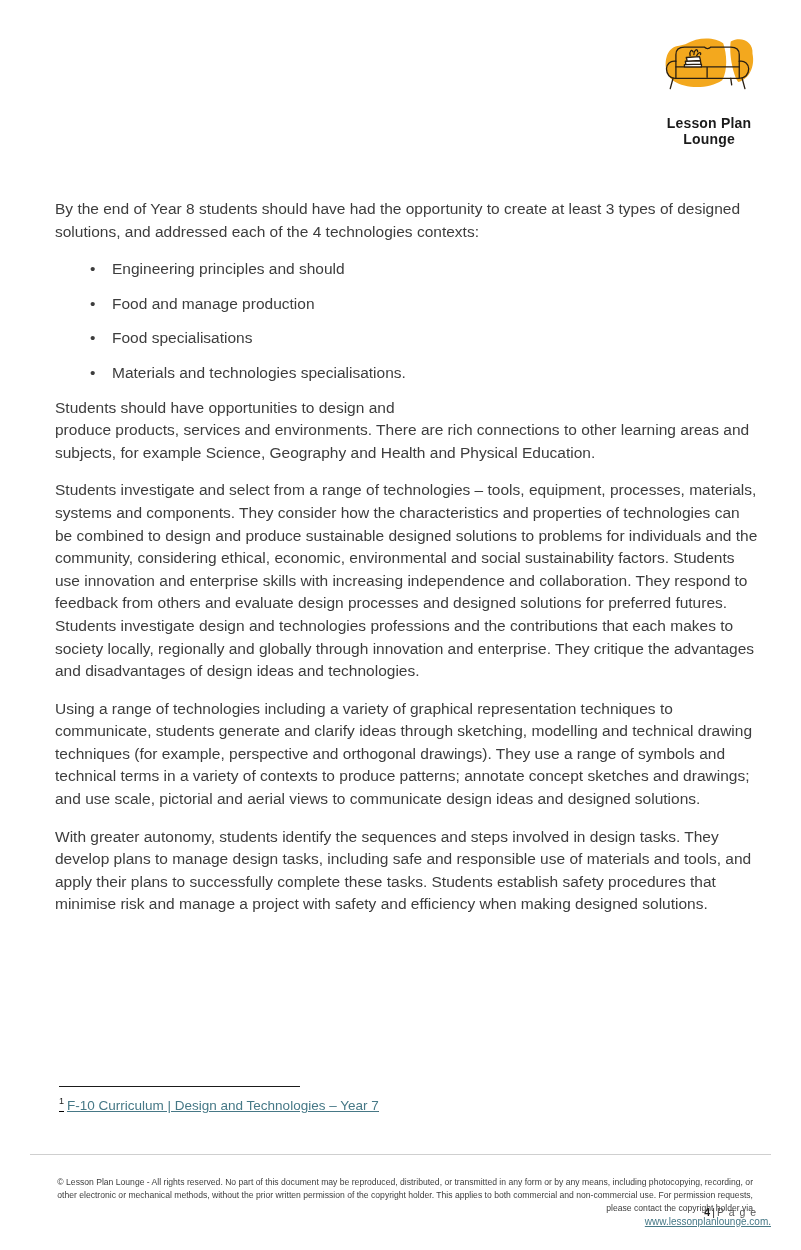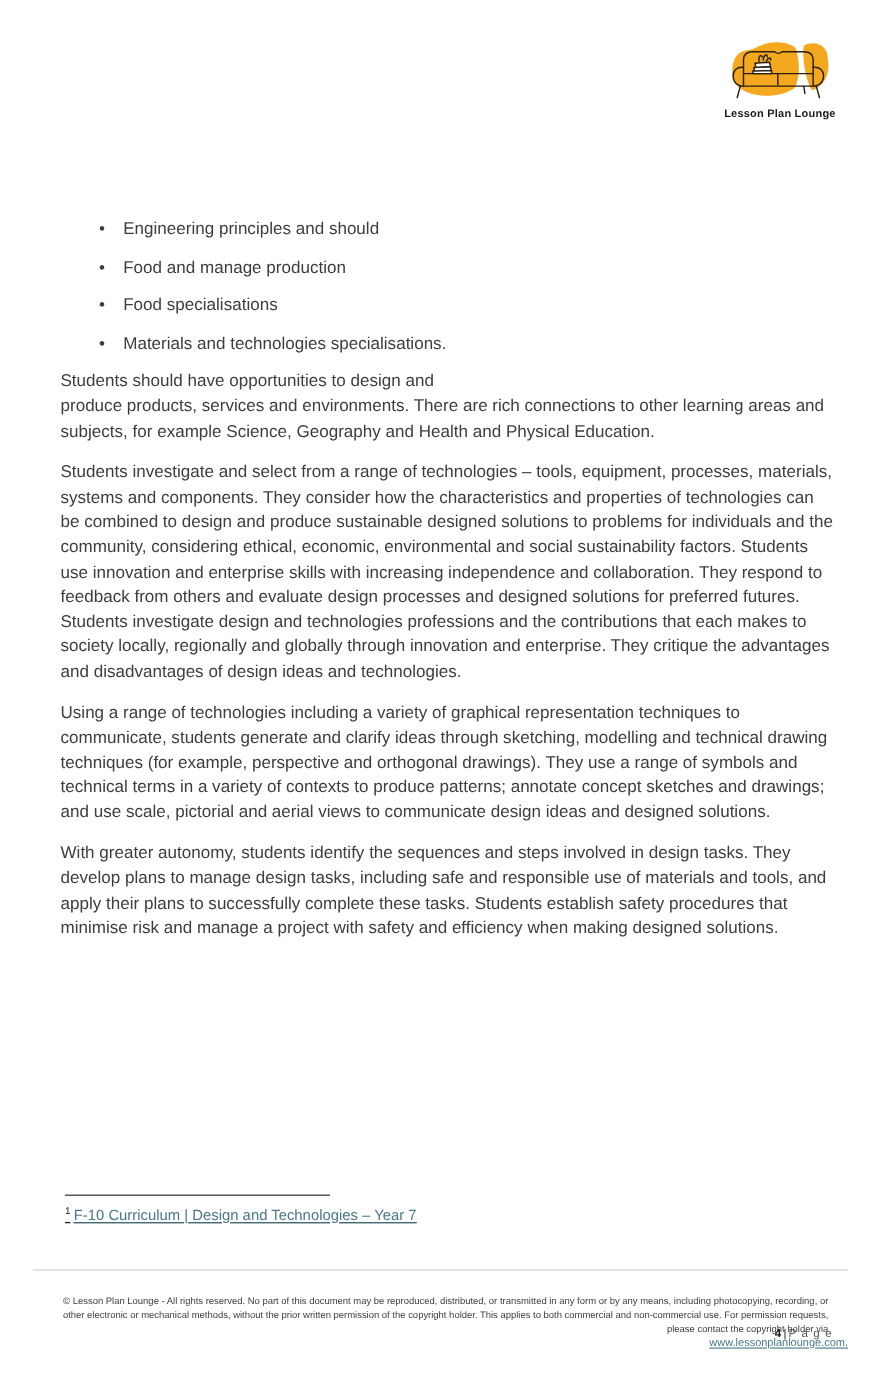--- a/index.html
+++ b/index.html
@@ -8,21 +8,21 @@
     width:801px; height:1250px;
     background:#ffffff;
     font-family:"Liberation Sans", sans-serif;
     overflow:hidden;
     margin:0 auto;
   }
 
   
   .logo { position:absolute; top:34px; right:36px; width:112px; text-align:center; }
   .logo svg { display:block; margin:0 auto; }
-  .logo-label { margin-top:0; font-size:10px; font-weight:bold; color:#1b1b1b; letter-spacing:0.2px; }
+  .logo-label { margin-top:17px; font-size:14px; font-weight:bold; color:#1b1b1b; letter-spacing:0.2px; }
 
   
   .doc-title {
     position:absolute; left:55px; top:136px;
     font-size:32px; font-weight:bold; color:#FFB81C;
     white-space:nowrap;
   }
   .doc-title sup { font-size:17px; vertical-align:super; line-height:0; }
 
   
@@ -72,20 +72,21 @@
         <path d="M17,46 L14,57 M90,46 L93,57 M78,46 L79,53"></path>
         <path fill="#ffffff" d="M31,24 L45,23 L46,27 L32,28 Z M30,28 L46,27.5 L46.5,31 L30.5,31.5 Z M29,31.5 L47,31 L47,34 L29,34 Z"></path>
         <path d="M35,22 C34,17 37,15 38,18 M39,21 C39,16 43,14 43,18 M42,22 C44,18 47,18 46,21"></path>
       </g>
     </svg>
     <div class="logo-label">Lesson Plan Lounge</div>
   </div>
 
 
   <div class="content">
+    <p>By the end of Year 8 students should have had the opportunity to create at least 3 types of designed solutions, and addressed each of the 4 technologies contexts:</p>
 
     <ul class="bullets">
       <li><span class="dot">•</span><span>Engineering principles and should</span></li>
       <li><span class="dot">•</span><span>Food and manage production</span></li>
       <li><span class="dot">•</span><span>Food specialisations</span></li>
       <li><span class="dot">•</span><span>Materials and technologies specialisations.</span></li>
     </ul>
 
     <p>Students should have opportunities to design and
 produce products, services and environments. There are rich connections to other learning areas and subjects, for example Science, Geography and Health and Physical Education.</p>

